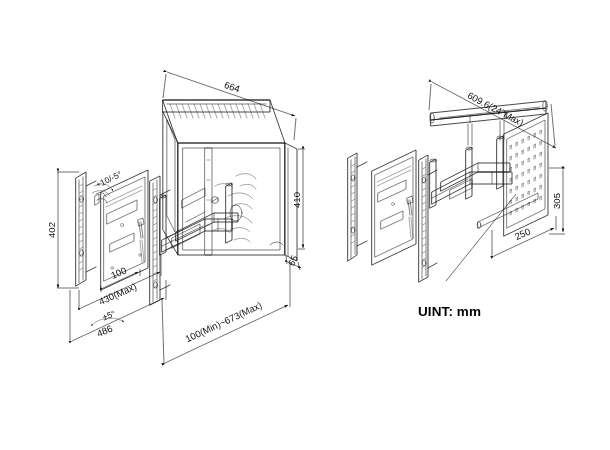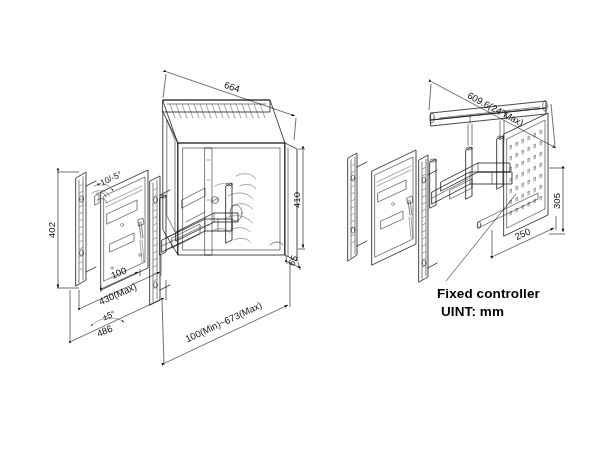--- a/index.html
+++ b/index.html
@@ -28,21 +28,21 @@
   .note{
     position:absolute;
     font-family:"Liberation Sans", sans-serif;
     font-weight:bold;
     font-size:13.5px;
     color:#000;
     letter-spacing:0.1px;
     white-space:nowrap;
   }
   #note-fixed{left:437px;top:286px;}
-  #note-unit{left:441px;top:304px;}
+  #note-unit{left:418px;top:304px;}
 </style>
 </head>
 <body>
 
 <div id="root">
 
   <svg class="drawing" viewBox="0 0 610 450">
     <defs>
       <marker id="ah" markerWidth="7" markerHeight="7" refX="6" refY="2.2" orient="auto">
         <path d="M0,0 L6,2.2 L0,4.4 z" class="arrowhead"></path>
@@ -400,17 +400,16 @@
         <path class="lead" d="M556,216 L556,230"></path>
         <text class="dimtxt" x="524" y="237" text-anchor="middle" transform="rotate(-25 524 237)">250</text>
       </g>
 
       <g>
         <path class="lead" d="M446,281 L516,194"></path>
       </g>
     </g>
   </svg>
 
-  <div class="note" id="note-fixed">Fixed controller</div>
 
   <div class="note" id="note-unit">UINT: mm</div>
 
 </div>
 
 </body></html>

